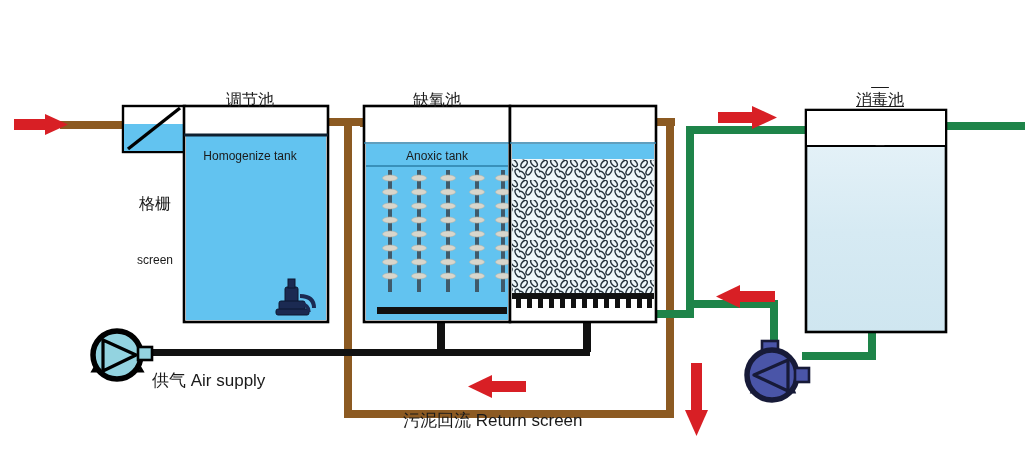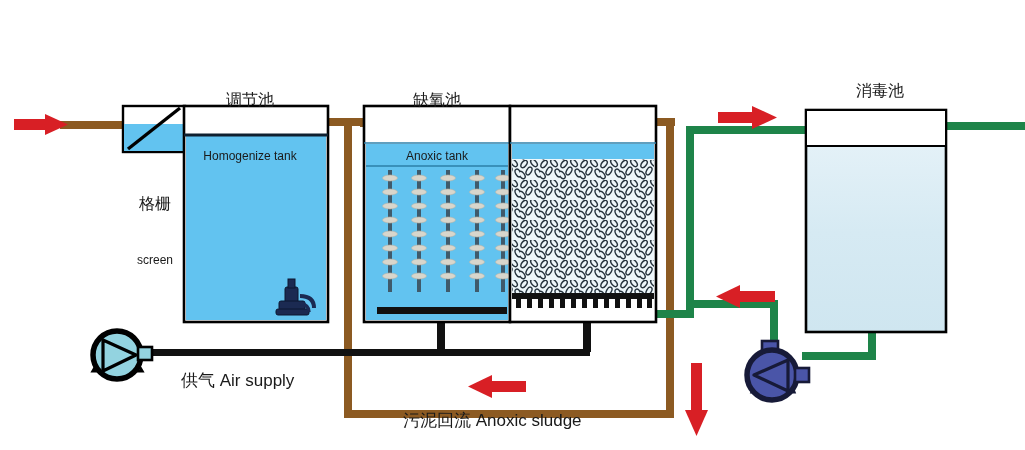--- a/index.html
+++ b/index.html
@@ -247,21 +247,21 @@
     <span class="cn">缺氧池</span>
     <span class="en">Anoxic tank</span>
   </div>
 
   <div class="lbl" style="left:105px;top:155px;width:100px;">
     <span class="cn">格栅</span>
     <span class="en">screen</span>
   </div>
 
 
-  <div class="lbl" style="left:790px;top:42px;width:180px;">
+  <div class="lbl" style="left:790px;top:51px;width:180px;text-decoration:underline;">
     <span class="cn">消毒池</span>
   </div>
 
-  <div class="oneline" style="left:181px;top:369px;">供气 Air supply</div>
-
-  <div class="oneline" style="left:403px;top:409px;">污泥回流 Anoxic sludge</div>
+  <div class="oneline" style="left:152px;top:369px;">供气 Air supply</div>
+
+  <div class="oneline" style="left:403px;top:409px;">污泥回流 Return screen</div>
 
 </div>
 
 </body></html>

